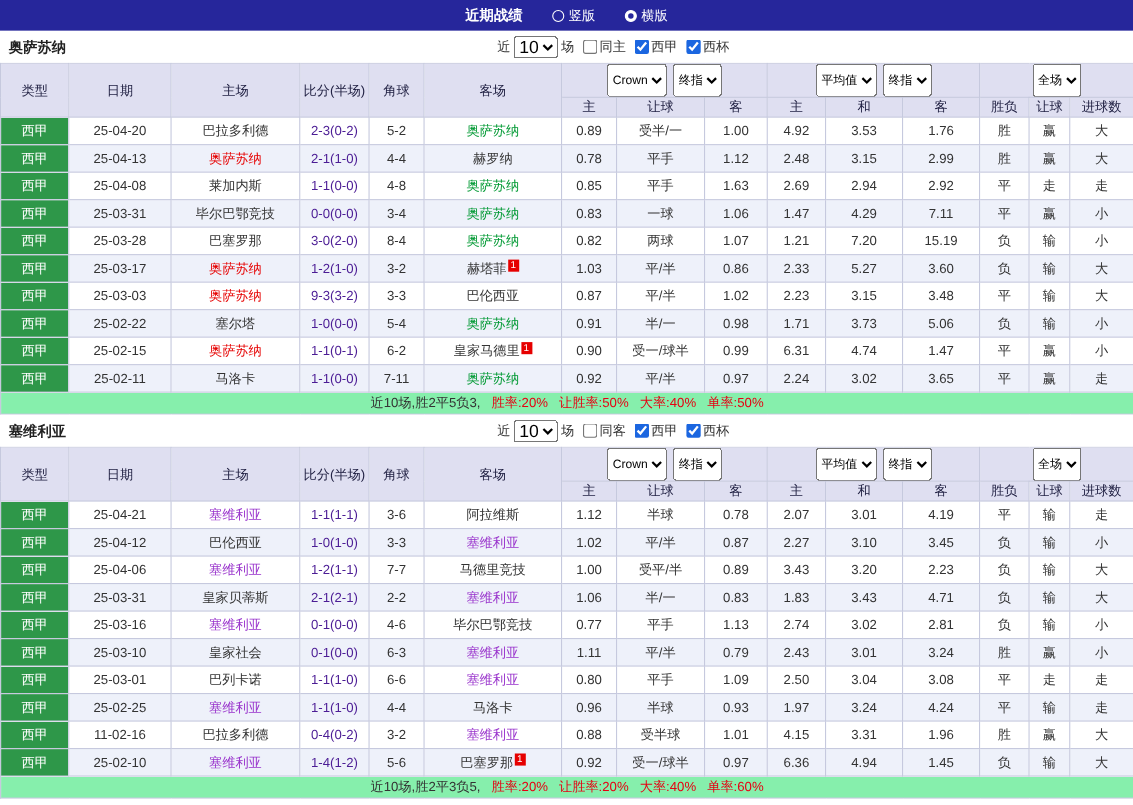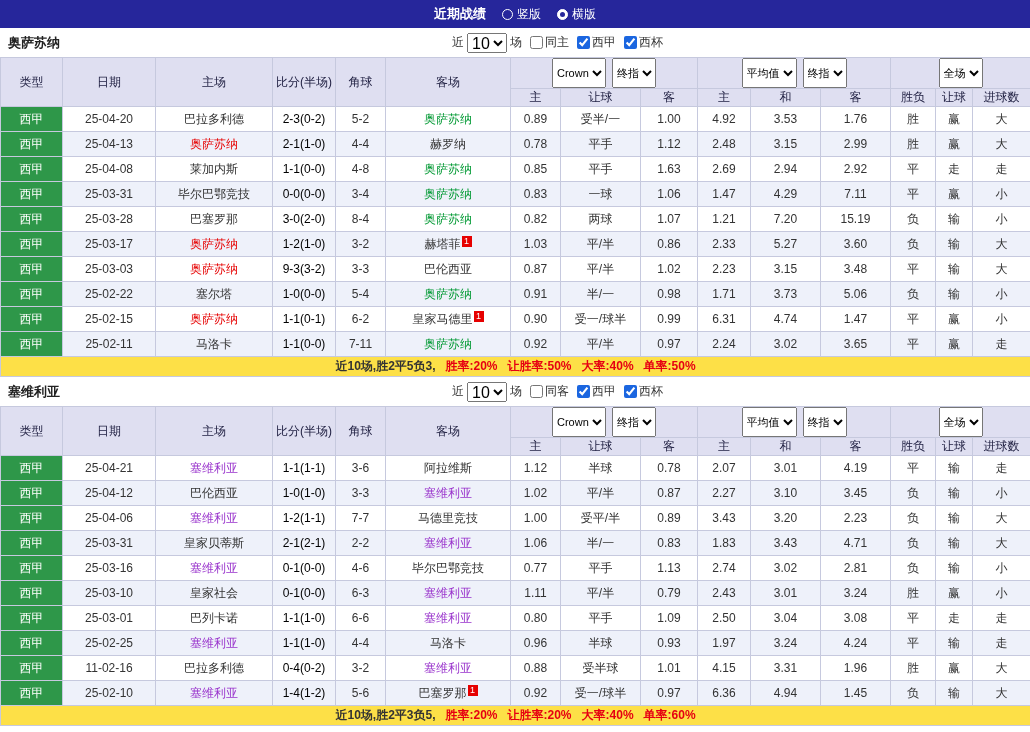--- a/index.html
+++ b/index.html
@@ -5,21 +5,21 @@
   * { box-sizing: border-box; }
   html,body { margin:0; padding:0; }
   body {
     width:1030px; height:732px; overflow:hidden;
     font-family:"Liberation Sans","DejaVu Sans",sans-serif;
     font-size:12px; color:#333; background:#fff;
   }
   
   .topbar {
     height:28px; background:#26269b; color:#fff;
-    display:flex; align-items:center; justify-content:center; gap:16px;
+    display:flex; align-items:center; justify-content:center; gap:27px;
   }
   .tb-title { font-weight:bold; font-size:13px; }
   .tb-radio { display:inline-flex; align-items:center; gap:4px; cursor:pointer; }
   .rdot {
     width:11px; height:11px; border:1px solid #fff; border-radius:50%;
     display:inline-block; position:relative; background:transparent;
   }
   .rdot.sel { background:#fff; }
   .rdot.sel::after {
     content:""; position:absolute; left:2px; top:2px; width:5px; height:5px;
@@ -38,32 +38,32 @@
     border:1px solid #c6c9de; text-align:center; overflow:hidden;
     white-space:nowrap; padding:0;
   }
   .grid thead th { background:#dfdff1; font-weight:normal; color:#222244; }
   .grid tr.h1 th { height:21px; }
   .grid tr.h2 th { height:17px; }
   .selcell select { font-size:11px; height:30px; margin:0 3px; vertical-align:middle; }
   .grid tbody td { height:25px; background:#fff; color:#333; }
   .grid tbody tr:nth-child(even) td { background:#eef1fa; }
   .grid tbody td.league { background:#2e9749 !important; color:#fff; }
-  .grid td.score { color:#000000;margin-left:23px; }
+  .grid td.score { color:#4c1d95;margin-left:23px; }
   .tc-r { color:#e60000; }
   .tc-g { color:#009933; }
   .tc-p { color:#9933cc; }
   .res-r { color:#e60000; }
   .res-g { color:#009933; }
   .res-b { color:#2244cc; }
   .card {
     display:inline-block; width:10px; height:11px; background:#e60000; color:#fff;
     font-size:9px; line-height:11px; margin-left:1px; vertical-align:top; text-align:center;
   }
-  .grid td.summary { height:20px; background:#fde047;font-weight:bold; }
+  .grid td.summary { height:20px; background:#86efac; }
   .sum-pre { color:#333; }
   .sum-stat { color:#e60012; margin-left:10px; }
 </style>
 </head>
 <body>
 
 <div class="topbar">
   <span class="tb-title">近期战绩</span>
   <label class="tb-radio">
     <span class="rdot"></span>

